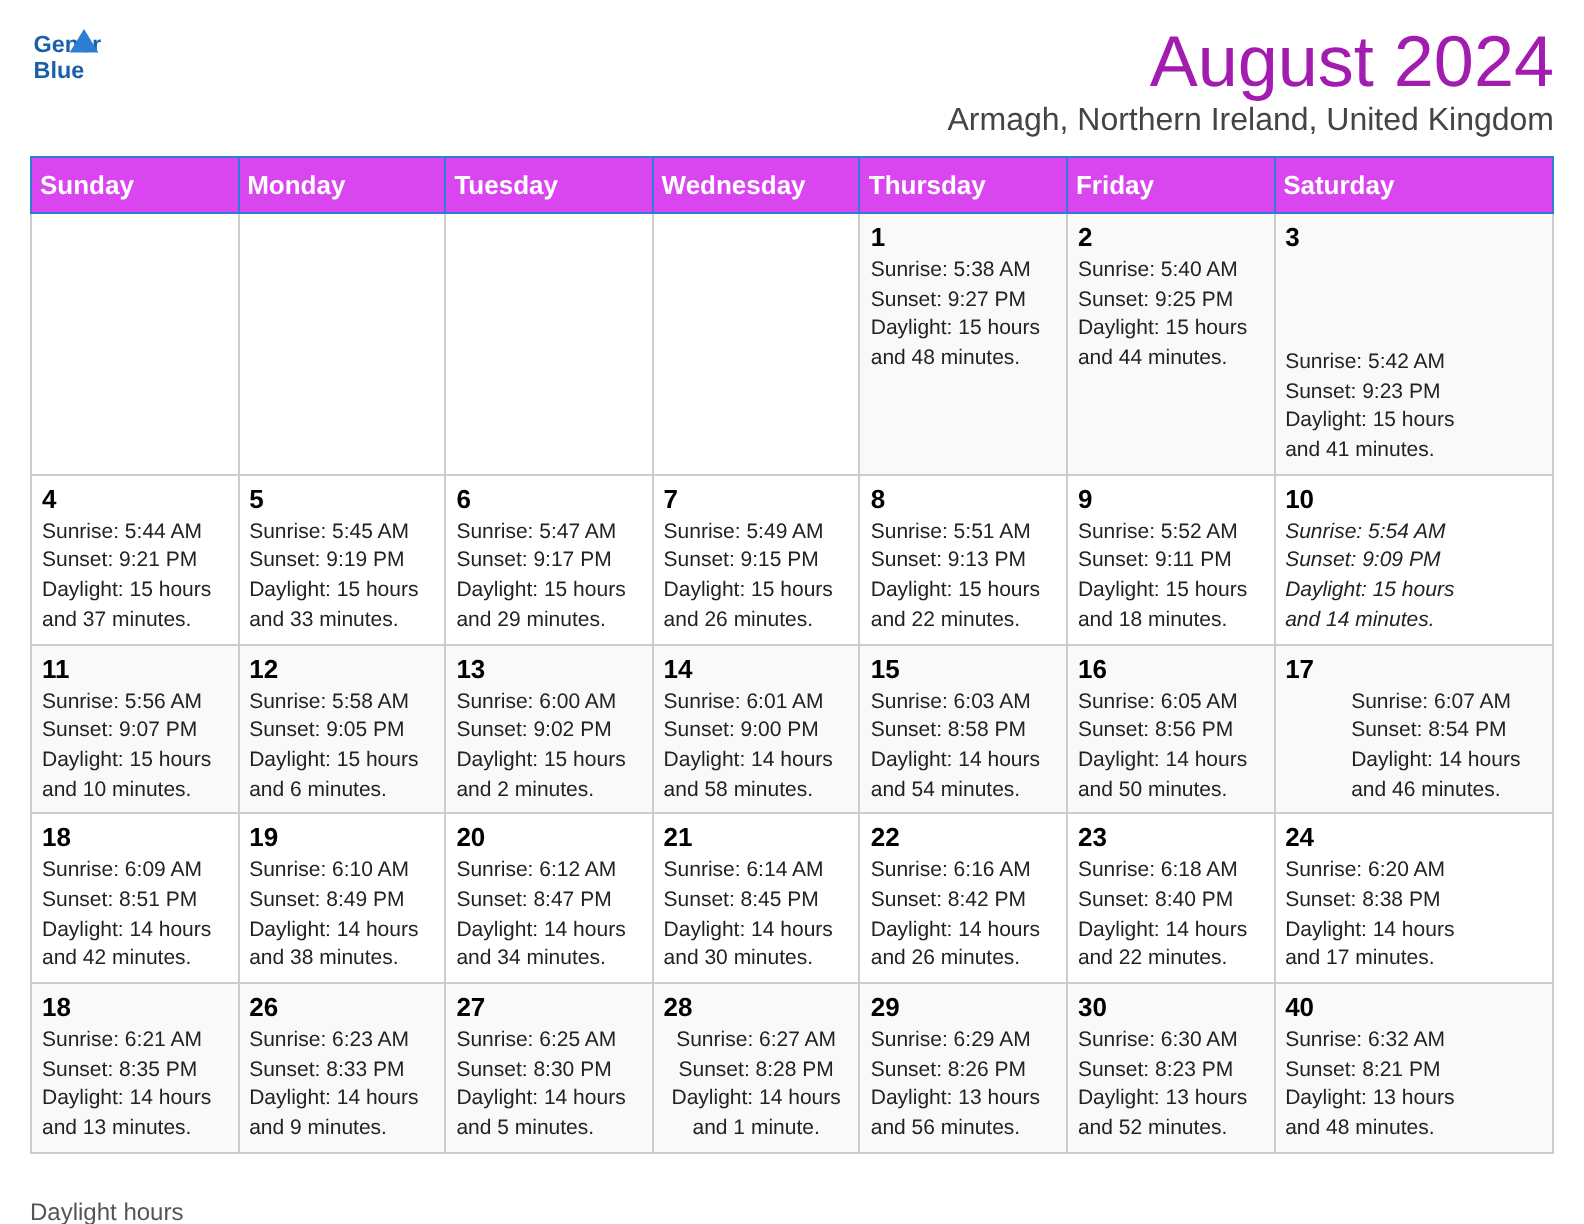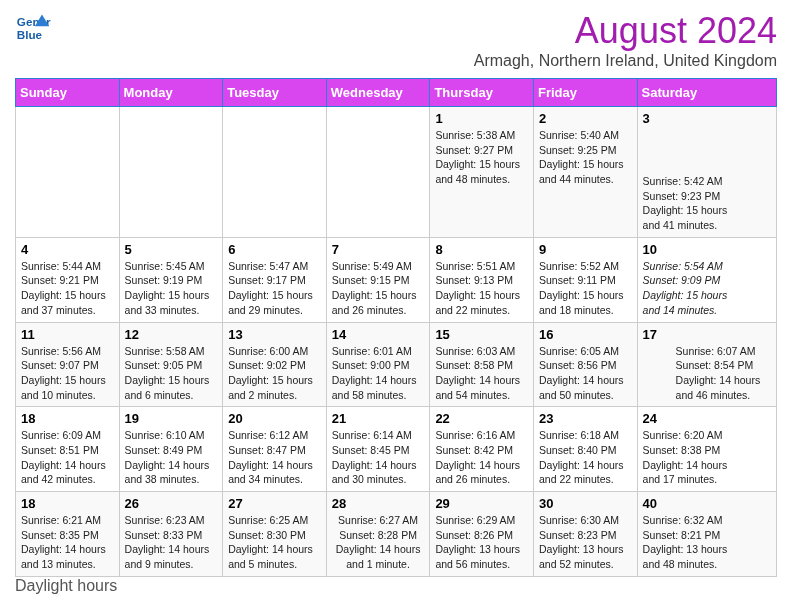--- a/index.html
+++ b/index.html
@@ -70,22 +70,22 @@
     }
     .day-info {
       font-size: 10.5px;
       color: #222;
       line-height: 1.4;
     }
     .empty-cell {
       background: #fff !important;
     }
     .footer-note {
-      margin-top: 0;
-      font-size: 16px;
+      margin-top: 22px;
+      font-size: 12px;
       color: #555;
     }
   </style>
 </head>
 <body>
 
 <div class="header-area">
   <div class="logo">
     <svg class="logo-icon" viewBox="0 0 40 40">
       <text x="2" y="18" font-size="13" font-weight="bold" fill="#1a5fa8">General</text>

